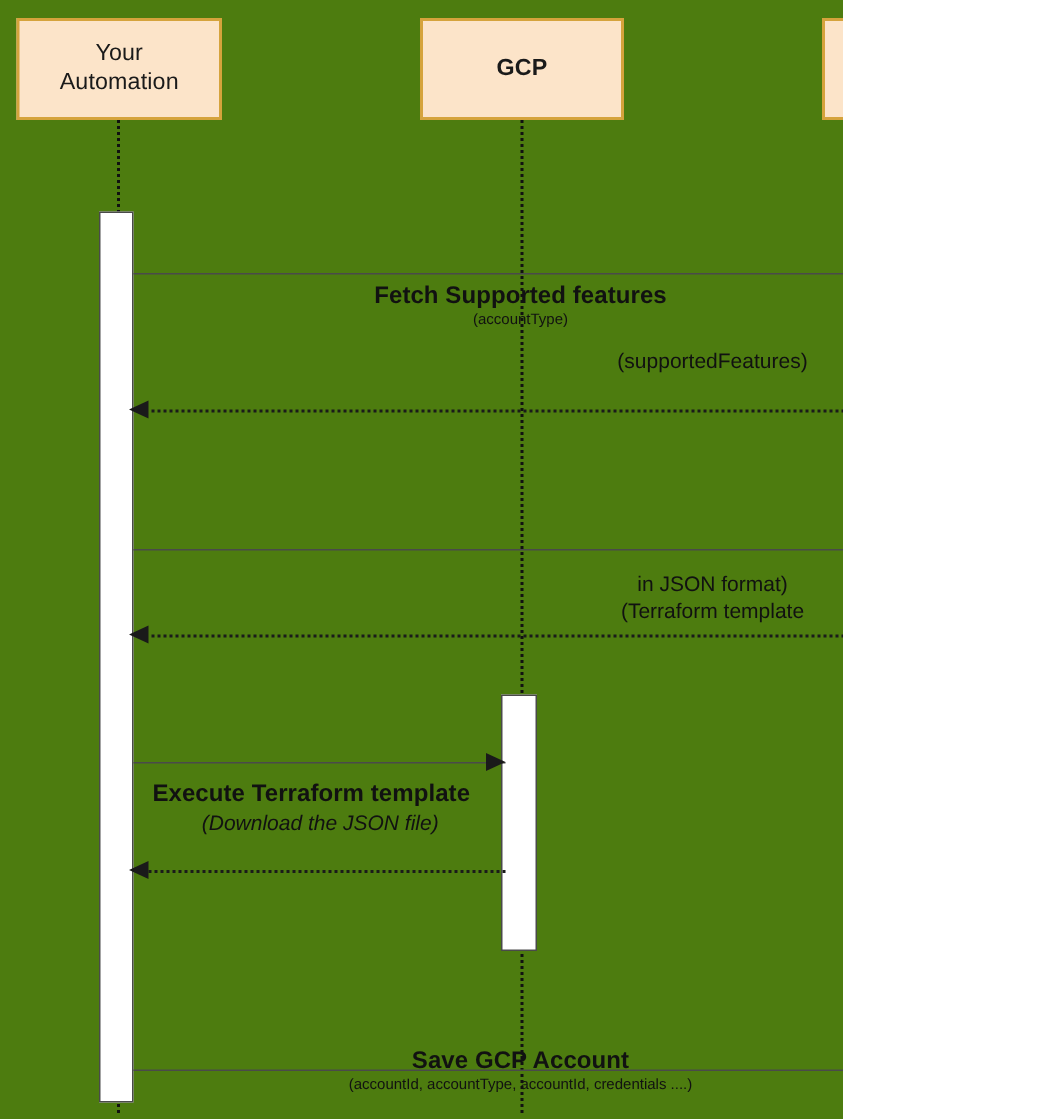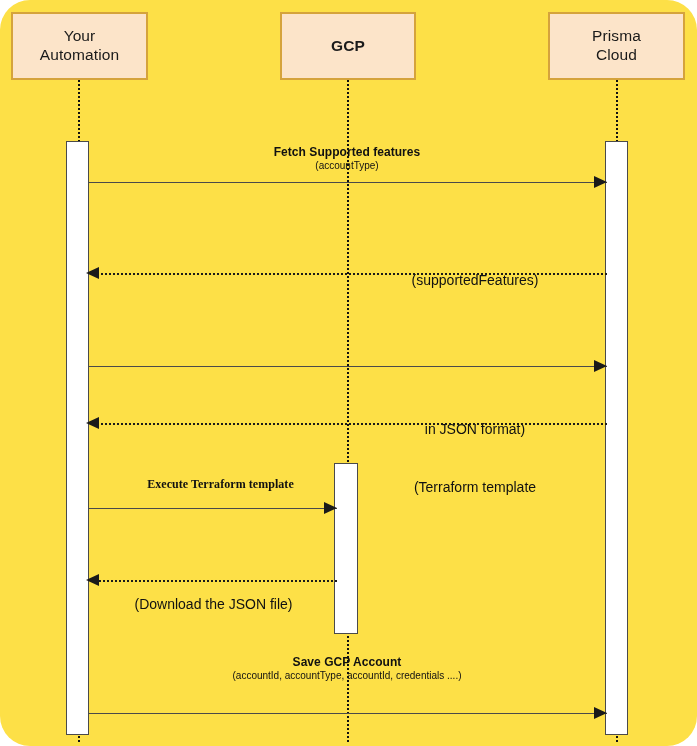--- a/index.html
+++ b/index.html
@@ -2,26 +2,25 @@
 <html><head>
 <meta charset="utf-8">
 <style>
   html, body {
     margin: 0;
     padding: 0;
     background: #ffffff;
   }
   #canvas {
     position: relative;
-    width: 697px;
+    width: 562px;
     height: 746px;
-    background: #fde047;
+    background: #4d7c0f;
     font-family: "Liberation Sans", sans-serif;
     overflow: hidden;
-    border-radius: 30px;
   }
   .participant-box {
     position: absolute;
     box-sizing: border-box;
     background: #fce4c9;
     border: 2px solid #d5a33c;
     display: flex;
     align-items: center;
     justify-content: center;
     text-align: center;
@@ -67,31 +66,31 @@
   .msg-label {
     position: absolute;
     text-align: center;
     color: #111111;
     line-height: 1.28;
     white-space: nowrap;
   }
   .msg-label .title {
     display: block;
     font-weight: bold;
-    font-size: 12px;
+    font-size: 16px;
     letter-spacing: 0.05px;
+    margin-top: 43px;
   }
   .msg-label .sub {
     display: block;
     font-weight: normal;
     font-size: 10px;
   }
   .msg-label.plain .sub {
     font-size: 14px;
-    margin-top: 40px;
   }
 </style>
 </head>
 <body>
 
 <div id="canvas">
 
   <div class="participant-box" style="left:11px; top:12px; width:137px; height:68px;">
     <div>
       <span>Your</span><br>
@@ -136,27 +135,27 @@
   <div class="msg-line" style="left:89px; top:366px; width:518px;"></div>
   <div class="arrowhead right" style="left:594px; top:360px;"></div>
 
   <div class="msg-label plain" style="left:344px; top:381px; width:262px;">
     <span class="sub">in JSON format)</span>
     <span class="sub">(Terraform template</span>
   </div>
   <div class="msg-line dotted" style="left:96px; top:423px; width:511px;"></div>
   <div class="arrowhead left" style="left:86px; top:417px;"></div>
 
-  <div class="msg-label" style="left:96px; top:477px; width:249px;font-family:Liberation Serif, serif;">
+  <div class="msg-label" style="left:83px; top:477px; width:249px;">
     <span class="title">Execute Terraform template</span>
   </div>
   <div class="msg-line" style="left:89px; top:508px; width:248px;"></div>
   <div class="arrowhead right" style="left:324px; top:502px;"></div>
 
-  <div class="msg-label plain" style="left:90px; top:556px; width:247px;">
+  <div class="msg-label plain" style="left:90px; top:540px; width:247px;font-style:italic;">
     <span class="sub">(Download the JSON file)</span>
   </div>
   <div class="msg-line dotted" style="left:96px; top:580px; width:241px;"></div>
   <div class="arrowhead left" style="left:86px; top:574px;"></div>
 
   <div class="msg-label" style="left:88px; top:655px; width:518px;">
     <span class="title">Save GCP Account</span>
     <span class="sub">(accountId, accountType, accountId, credentials ....)</span>
   </div>
   <div class="msg-line" style="left:89px; top:713px; width:518px;"></div>

